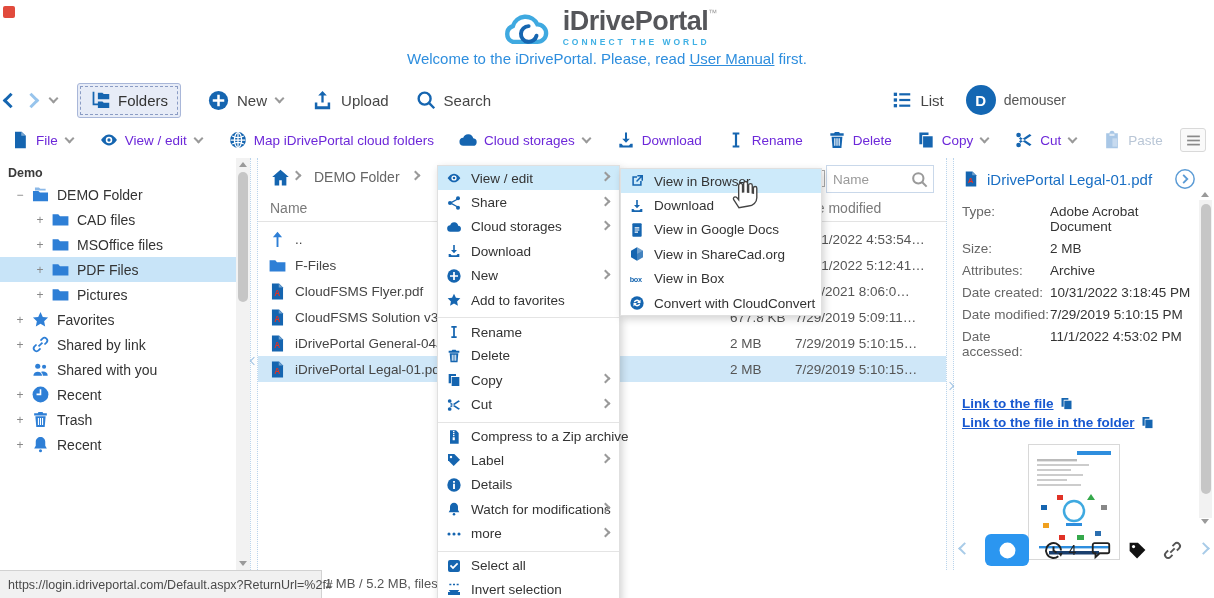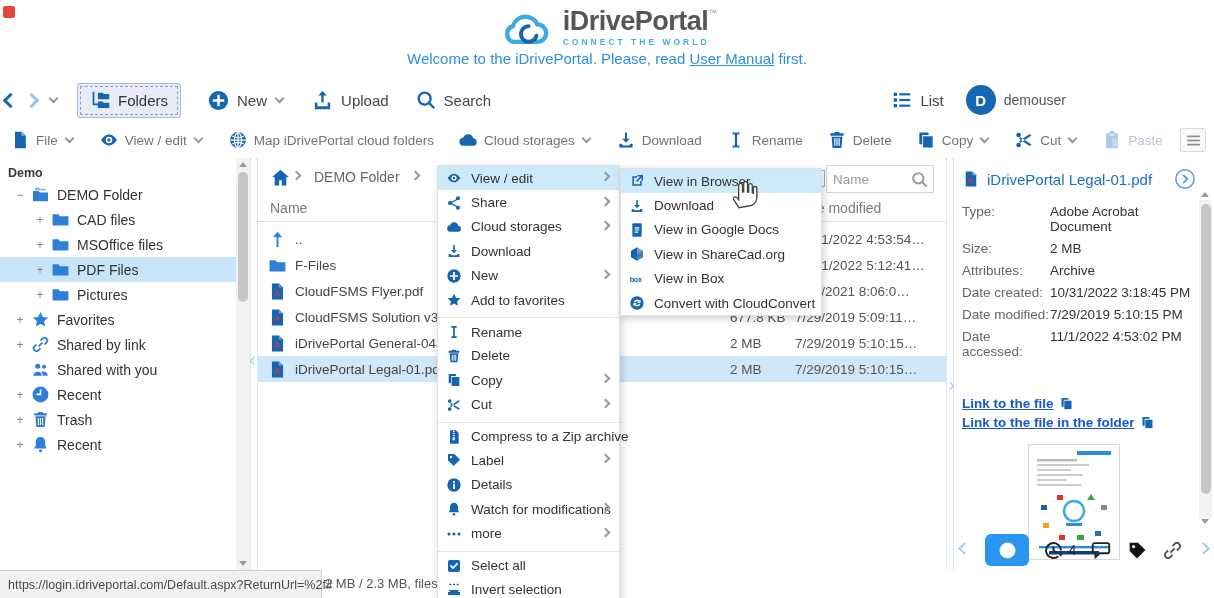--- a/index.html
+++ b/index.html
@@ -24,21 +24,21 @@
   #tb1{left:0;top:78px;width:1078px;height:44px;display:flex;align-items:center;}
   .navchev{width:11px;height:11px;border-width:3px;border-color:#1565b0;margin:0 5px;}
   .navchev.fw{border-color:#97c4ec;}
   #folders-btn{display:flex;align-items:center;gap:7px;background:#e7ecf7;border:1px solid #a9b7d9;outline:1px dashed #8b9cc4;outline-offset:-4px;border-radius:3px;padding:6px 12px;margin-left:18px;font-size:15px;color:#333;cursor:pointer;}
   .tb1item{display:flex;align-items:center;gap:7px;margin-left:26px;font-size:15px;color:#454545;cursor:pointer;}
   #tb1right{position:absolute;right:12px;top:0;height:44px;display:flex;align-items:center;gap:8px;}
   #avatar{width:30px;height:30px;border-radius:50%;background:#1467b3;color:#fff;font-weight:bold;font-size:15px;display:flex;align-items:center;justify-content:center;margin-left:14px;}
   #username{font-size:14px;color:#555;}
   
   #tb2{left:0;top:122px;width:1214px;height:36px;display:flex;align-items:center;padding:0 10px;}
-  .tb2item{display:flex;align-items:center;gap:6px;margin-right:24px;font-size:13.5px;color:#737373;cursor:pointer;white-space:nowrap;}
+  .tb2item{display:flex;align-items:center;gap:6px;margin-right:24px;font-size:13.5px;color:#6d28d9;cursor:pointer;white-space:nowrap;}
   .tb2item.dis{color:#b9c6d6;cursor:default;}
   .tb2item.dis svg{color:#a9c7e6;}
   #hamburger{margin-left:auto;width:26px;height:24px;border:1px solid #d9d9d9;border-radius:3px;background:#fafafa;display:flex;align-items:center;justify-content:center;color:#8a8a8a;cursor:pointer;}
   
   #content{left:0;top:158px;width:1214px;height:412px;}
   
   #tree{left:0;top:0;width:236px;height:412px;overflow:hidden;font-size:14px;}
   #tree-root{padding:8px 0 2px 8px;font-size:12.5px;font-weight:bold;color:#3a3a3a;}
   .trow{display:flex;align-items:center;height:25px;cursor:pointer;white-space:nowrap;color:#333;}
   .trow.sel{background:#c8e4f8;}
@@ -751,21 +751,21 @@
         <svg class="ic" width="21" height="21" color="#555">
             <use href="#i-link"></use>
           </svg>
         <span class="cv r pn-cv"></span>
       </div>
     </div>
   </div>
 
   <div class="abs" id="statusbar">
     <div id="urltip">https://login.idriveportal.com/Default.aspx?ReturnUrl=%2f#</div>
-    <span id="fstatus">2 MB / 2.3 MB, files</span>
+    <span id="fstatus">1 MB / 5.2 MB, files</span>
     <span class="tri dn abs" style="left:577px;top:10px;"></span>
   </div>
 
   <div class="menu" id="cmenu">
 
       <div class="mi hov">
         <svg class="ic" width="16" height="16" color="#1565b0">
           <use href="#i-eye"></use>
         </svg>
         <span>View / edit</span>

